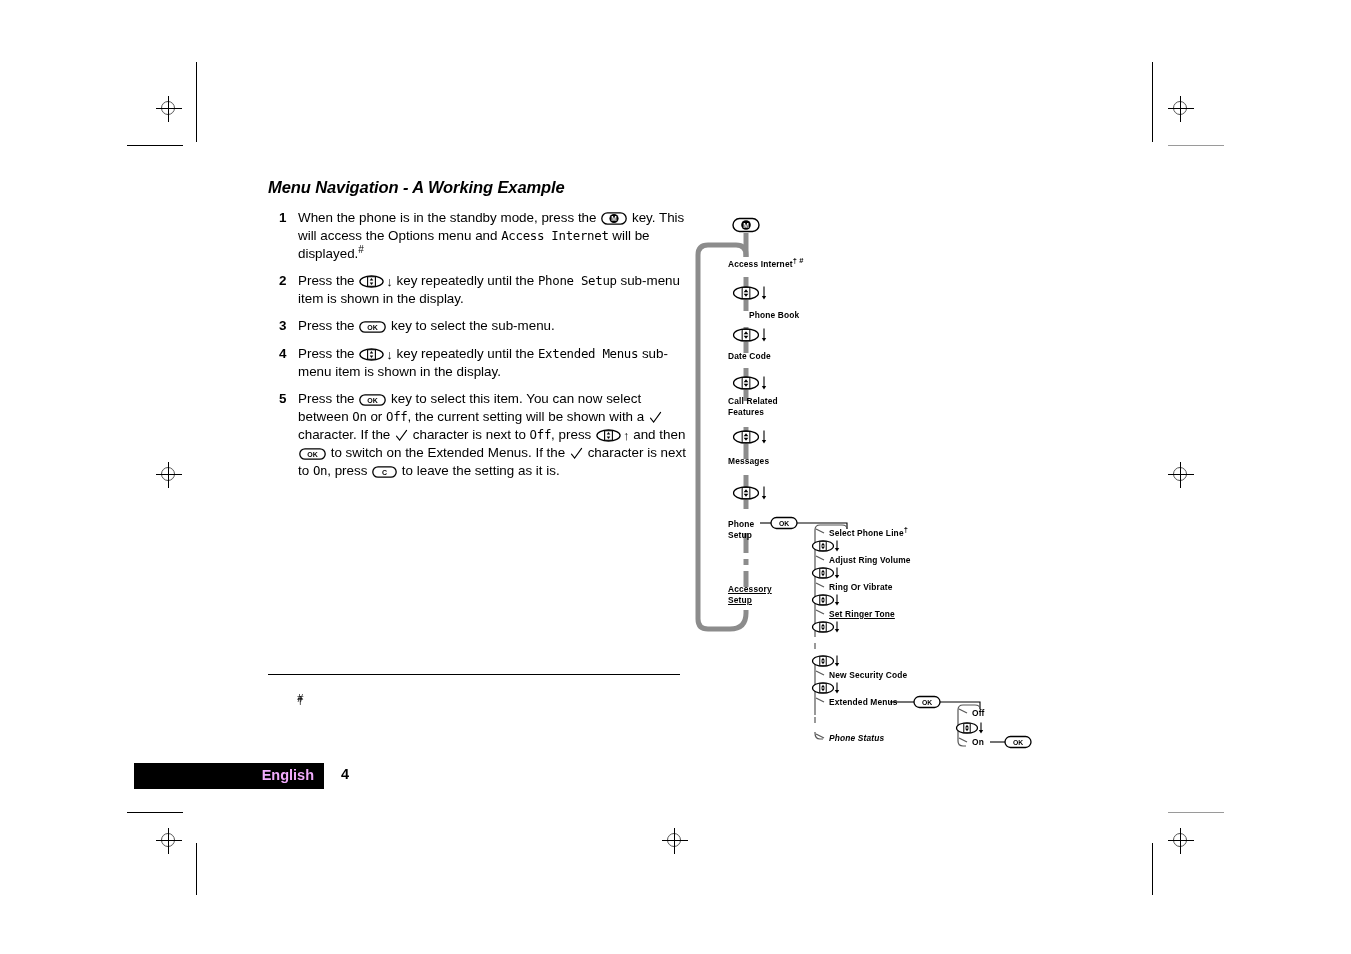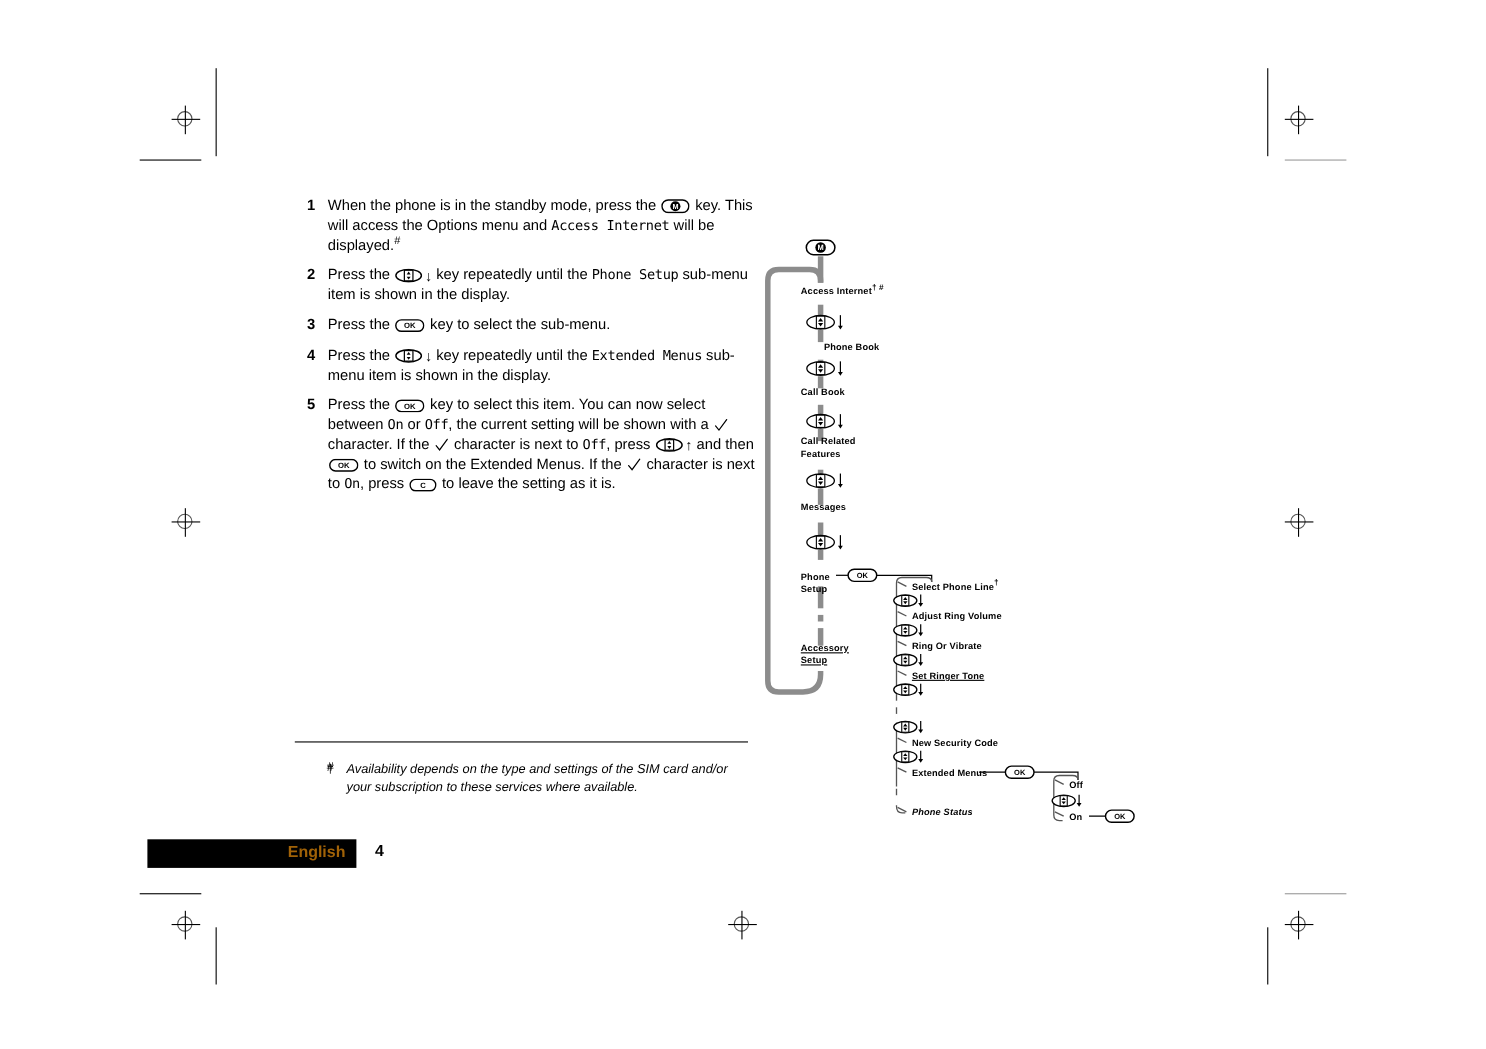--- a/index.html
+++ b/index.html
@@ -159,21 +159,21 @@
     left: 134px;
     top: 763px;
     width: 190px;
     height: 26px;
     background: #000;
   }
   #footer-lang {
     position: absolute;
     right: 10px;
     top: 4px;
-    color: #a16207;
+    color: #f0abfc;
     font-weight: bold;
     font-size: 14.5px;
   }
   #footer-pageno {
     position: absolute;
     left: 341px;
     top: 766px;
     font-weight: bold;
     font-size: 14.5px;
   }
@@ -247,20 +247,21 @@
 <div class="ruleline" style="left:127px; top:145px; width:56px; height:1px;"></div>
 <div class="ruleline" style="left:127px; top:812px; width:56px; height:1px;"></div>
 <div class="ruleline" style="left:196px; top:62px;  width:1px; height:80px;"></div>
 <div class="ruleline" style="left:196px; top:843px; width:1px; height:52px;"></div>
 <div class="ruleline gray" style="left:1168px; top:145px; width:56px; height:1px;"></div>
 <div class="ruleline gray" style="left:1168px; top:812px; width:56px; height:1px;"></div>
 <div class="ruleline" style="left:1152px; top:62px;  width:1px; height:80px;"></div>
 <div class="ruleline" style="left:1152px; top:843px; width:1px; height:52px;"></div>
 
 <div id="textcol">
+  <h1 id="page-heading">Menu Navigation - A Working Example</h1>
   <ol class="steps" id="steps-list">
       <li><span class="num">1</span><span>When the phone is in the standby mode, press the </span><span class="key"><svg class="keysvg" width="26" height="13" viewBox="0 0 26 13">
             <rect x="0.8" y="0.8" width="24.4" height="11.4" rx="5.7" fill="#fff" stroke="#000" stroke-width="1.3"></rect>
             <circle cx="13" cy="6.5" r="4.6" fill="#000"></circle>
             <text x="13" y="9.4" font-family="Liberation Sans, sans-serif" font-size="6.6" font-weight="bold" fill="#fff" text-anchor="middle">M</text>
           </svg></span><span> key. This will access the Options menu and </span><span class="lcd">Access Internet</span><span> will be displayed.</span><sup class="fnmark">#</sup></li>
       <li><span class="num">2</span><span>Press the </span><span class="key"><svg class="keysvg" width="25" height="13" viewBox="0 0 25 13">
             <ellipse cx="12.5" cy="6.5" rx="11.6" ry="5.6" fill="#fff" stroke="#000" stroke-width="1.3"></ellipse>
             <rect x="8.6" y="1.7" width="7.8" height="9.6" fill="#fff" stroke="#000" stroke-width="1.1"></rect>
             <path d="M12.5 2.9 L14.3 5.5 L10.7 5.5 Z" fill="#000"></path>
@@ -296,21 +297,21 @@
           </svg></span><span> character is next to </span><span class="lcd">On</span><span>, press </span><span class="key"><svg class="keysvg" width="25" height="12" viewBox="0 0 25 12">
             <rect x="0.8" y="0.8" width="23.4" height="10.4" rx="5.2" fill="#fff" stroke="#000" stroke-width="1.3"></rect>
             <text x="12.5" y="8.6" font-family="Liberation Sans, sans-serif" font-size="7" font-weight="bold" fill="#000" text-anchor="middle">C</text>
           </svg></span><span> to leave the setting as it is.</span></li>
     </ol>
 </div>
 
 <div id="footnote-rule"></div>
 <div id="footnotes">
     <div class="fn"><span class="marker">#</span></div>
-    <div class="fn"><span class="marker">†</span><span>Availability depends on the type and settings of the SIM card and/or your subscription to these services where available.</span></div>
+    <div class="fn"><span class="marker">†</span></div>
   </div>
 
 <div id="footer-bar">
   <span id="footer-lang">English</span>
 </div>
 <div id="footer-pageno">4</div>
 
 <div id="diagram">
     <svg width="420" height="560" viewBox="0 0 420 560">
       <line x1="56" y1="28" x2="56" y2="52" stroke="#8c8c8c" stroke-width="5"></line>
@@ -482,21 +483,21 @@
         <path d="M 291 528.5 L 293.2 525.1 L 288.8 525.1 Z" fill="#000"></path>
       </g>
       <line x1="300" y1="537" x2="315" y2="537" stroke="#000" stroke-width="1.1"></line>
       <g>
         <rect x="315" y="531.5" width="26" height="11" rx="5.5" fill="#fff" stroke="#000" stroke-width="1.3"></rect>
         <text x="328" y="539.6" font-family="Liberation Sans, sans-serif" font-size="6.8" font-weight="bold" fill="#000" text-anchor="middle">OK</text>
       </g>
     </svg>
     <div class="dg-label" style="left: 38px; top: 54px; white-space: pre;"><span>Access Internet</span><sup>† #</sup></div>
     <div class="dg-label" style="left: 38px; top: 105px; white-space: pre; padding-left: 21px;"><span>Phone Book</span></div>
-    <div class="dg-label" style="left: 38px; top: 146px; white-space: pre;"><span>Call Book</span></div>
+    <div class="dg-label" style="left: 38px; top: 146px; white-space: pre;"><span>Date Code</span></div>
     <div class="dg-label" style="left: 38px; top: 191px; white-space: pre;"><span>Call Related
 Features</span></div>
     <div class="dg-label" style="left: 38px; top: 251px; white-space: pre;"><span>Messages</span></div>
     <div class="dg-label" style="left: 38px; top: 314px; white-space: pre;"><span>Phone
 Setup</span></div>
     <div class="dg-label" style="left: 38px; top: 379px; white-space: pre; text-decoration: underline;"><span>Accessory
 Setup</span></div>
     <div class="dg-label" style="left: 139px; top: 323px;"><span>Select Phone Line</span><sup>†</sup></div>
     <div class="dg-label" style="left: 139px; top: 350px;"><span>Adjust Ring Volume</span></div>
     <div class="dg-label" style="left: 139px; top: 377px;"><span>Ring Or Vibrate</span></div>

